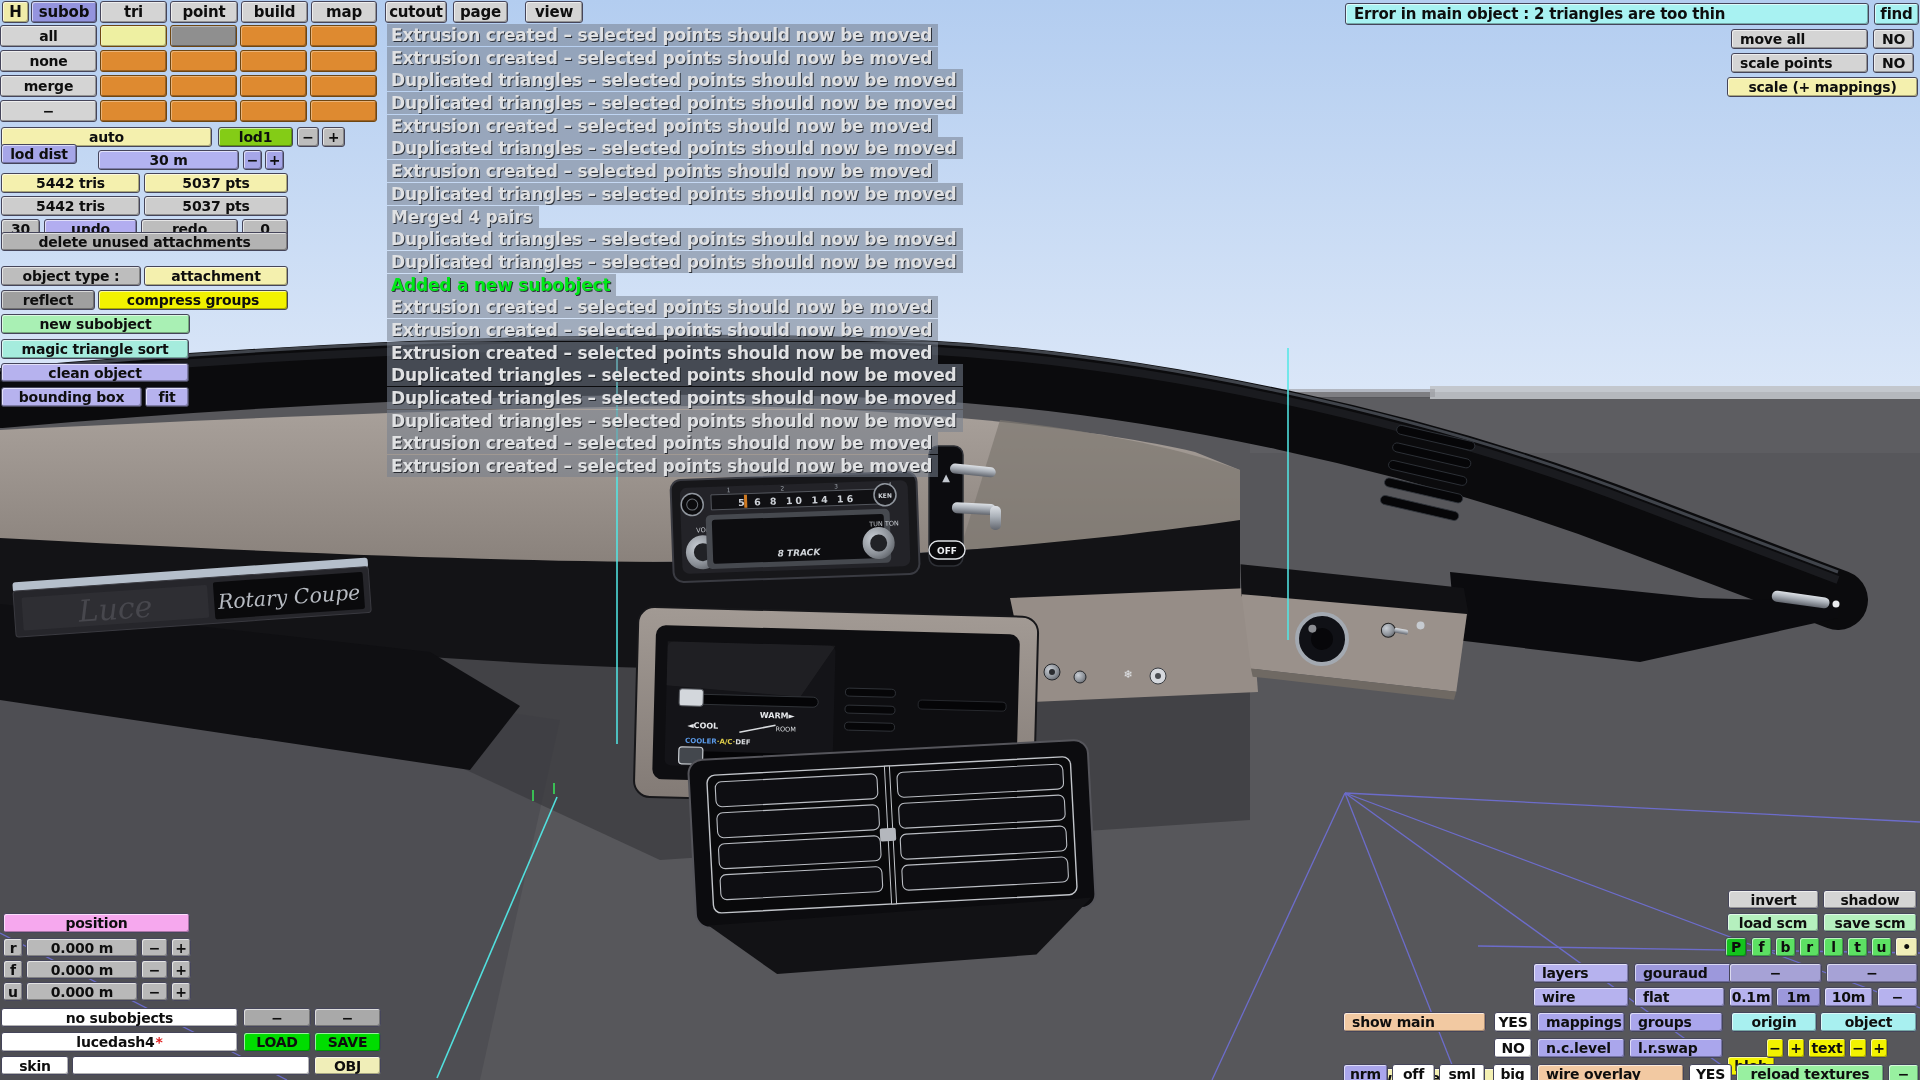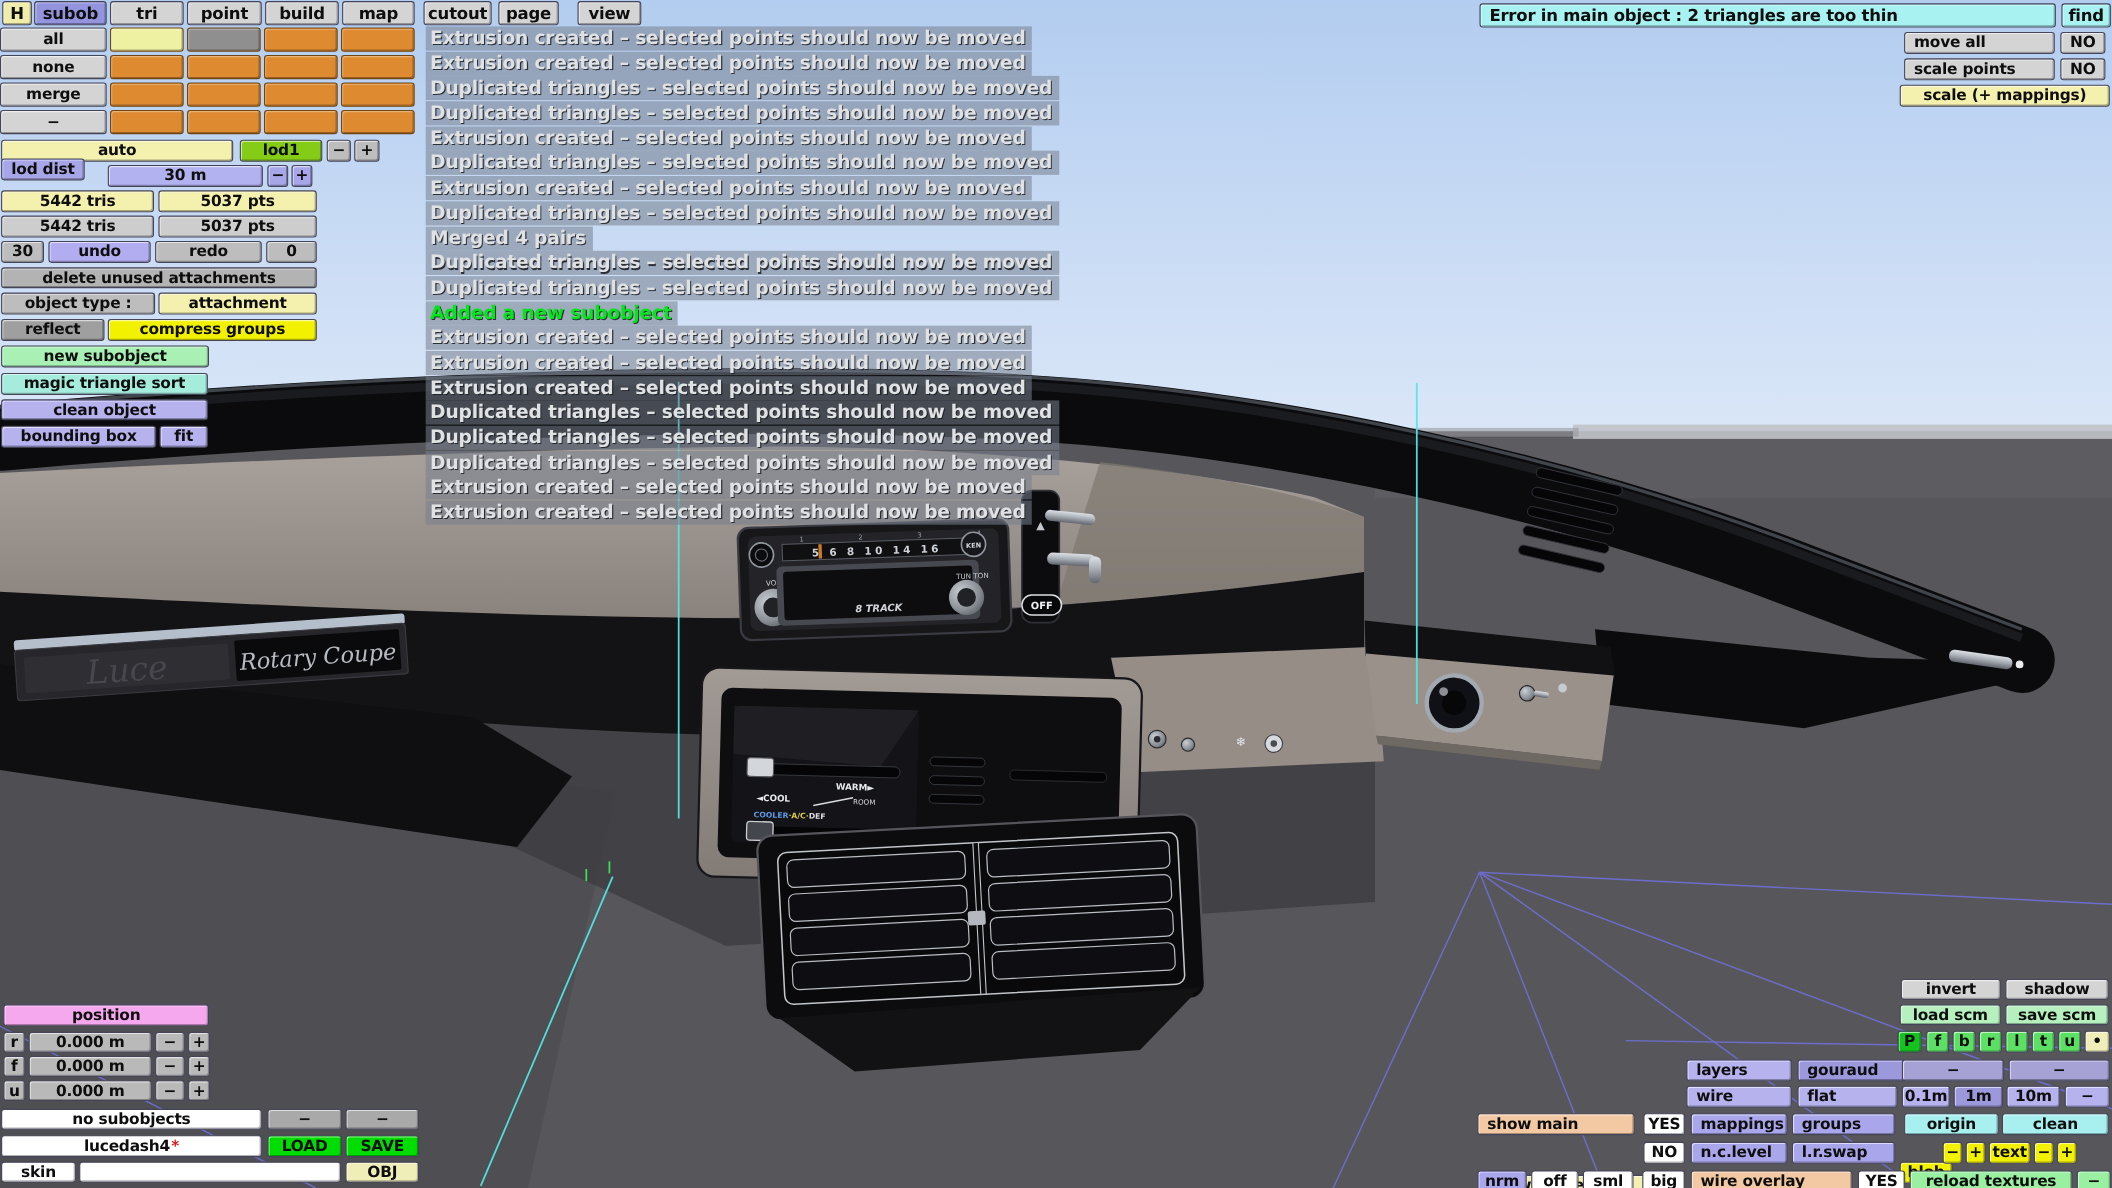--- a/index.html
+++ b/index.html
@@ -261,21 +261,21 @@
   <div class="btn c-lblue" style="left:265px;top:150px;width:19px;height:20px">+</div>
   <div class="btn c-yellow" style="left:1px;top:173px;width:139px;height:20px">5442 tris</div>
   <div class="btn c-yellow" style="left:144px;top:173px;width:144px;height:20px">5037 pts</div>
   <div class="btn c-gray3" style="left:1px;top:196px;width:139px;height:20px">5442 tris</div>
   <div class="btn c-gray3" style="left:144px;top:196px;width:144px;height:20px">5037 pts</div>
   <div class="btn c-gray2" style="left:1px;top:219px;width:39px;height:20px">30</div>
   <div class="btn c-undo" style="left:44px;top:219px;width:93px;height:20px">undo</div>
   <div class="btn c-gray2" style="left:141px;top:219px;width:97px;height:20px">redo</div>
   <div class="btn c-gray2" style="left:242px;top:219px;width:46px;height:20px">0</div>
 
-  <div class="btn c-gray4" style="left:1px;top:243px;width:287px;height:19px">delete unused attachments</div>
+  <div class="btn c-gray4" style="left:1px;top:232px;width:287px;height:19px">delete unused attachments</div>
   <div class="btn c-gray2" style="left:1px;top:266px;width:140px;height:20px">object type :</div>
   <div class="btn c-yellow" style="left:144px;top:266px;width:144px;height:20px">attachment</div>
   <div class="btn c-gray5" style="left:1px;top:290px;width:94px;height:20px">reflect</div>
   <div class="btn c-byellow" style="left:98px;top:290px;width:190px;height:20px">compress groups</div>
   <div class="btn c-green2" style="left:1px;top:314px;width:189px;height:20px">new subobject</div>
   <div class="btn c-teal" style="left:1px;top:339px;width:188px;height:20px">magic triangle sort</div>
   <div class="btn c-lpurple" style="left:1px;top:363px;width:188px;height:19px">clean object</div>
   <div class="btn c-lpurple" style="left:1px;top:387px;width:141px;height:20px">bounding box</div>
   <div class="btn c-lpurple" style="left:145px;top:387px;width:44px;height:20px">fit</div>
 
@@ -357,21 +357,21 @@
   <div class="btn c-lpurple tl" style="left:1634px;top:987px;width:91px;height:20px">flat</div>
   <div class="btn c-lpurple" style="left:1729px;top:987px;width:44px;height:20px">0.1m</div>
   <div class="btn c-dpurple" style="left:1776px;top:987px;width:45px;height:20px">1m</div>
   <div class="btn c-lpurple" style="left:1824px;top:987px;width:49px;height:20px">10m</div>
   <div class="btn c-lpurple" style="left:1877px;top:987px;width:41px;height:20px">−</div>
   <div class="btn c-peach tl" style="left:1343px;top:1012px;width:143px;height:20px">show main</div>
   <div class="btn c-gray7" style="left:1494px;top:1012px;width:38px;height:20px">YES</div>
   <div class="btn c-mpurple tl" style="left:1537px;top:1012px;width:88px;height:20px">mappings</div>
   <div class="btn c-mpurple tl" style="left:1629px;top:1012px;width:94px;height:20px">groups</div>
   <div class="btn c-cyan2" style="left:1731px;top:1012px;width:86px;height:20px">origin</div>
-  <div class="btn c-cyan2" style="left:1820px;top:1012px;width:97px;height:20px">clean</div>
+  <div class="btn c-cyan2" style="left:1820px;top:1012px;width:97px;height:20px">object</div>
   <div class="btn c-cream2 tl" style="left:1343px;top:1068px;width:156px;height:20px">show hidden</div>
   <div class="btn c-gray7" style="left:1494px;top:1038px;width:38px;height:20px">NO</div>
   <div class="btn c-mpurple tl" style="left:1537px;top:1038px;width:88px;height:20px">n.c.level</div>
   <div class="btn c-mpurple tl" style="left:1629px;top:1038px;width:94px;height:20px">l.r.swap</div>
   <div class="btn c-byellow" style="left:1727px;top:1056px;width:48px;height:20px">blob</div>
   <div class="btn c-byellow" style="left:1766px;top:1038px;width:18px;height:20px">−</div>
   <div class="btn c-byellow" style="left:1787px;top:1038px;width:18px;height:20px">+</div>
   <div class="btn c-byellow" style="left:1808px;top:1038px;width:38px;height:20px">text</div>
   <div class="btn c-byellow" style="left:1849px;top:1038px;width:18px;height:20px">−</div>
   <div class="btn c-byellow" style="left:1870px;top:1038px;width:18px;height:20px">+</div>

